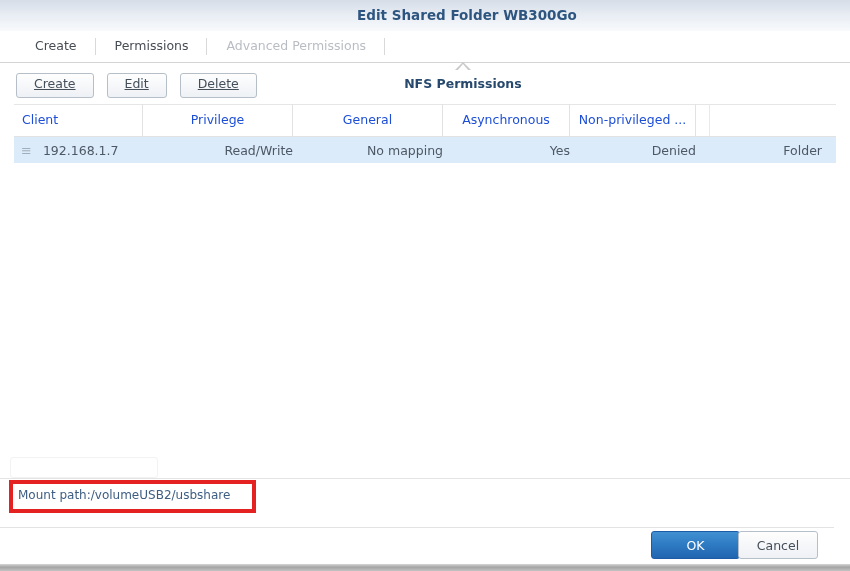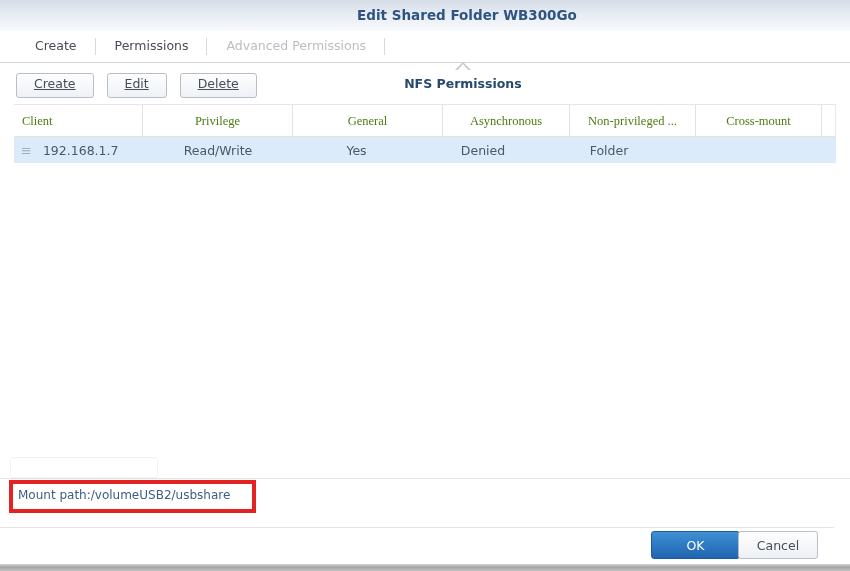--- a/index.html
+++ b/index.html
@@ -25,26 +25,26 @@
   .tabs-underline { position:absolute; top:62px; left:0; width:850px; height:1px; background:#d4d4d4; z-index:1; }
 
   
   .toolbar { position:absolute; top:73px; left:16px; }
   .btn { display:inline-block; font-family:inherit; font-size:12.5px; color:#454f59;
          background:linear-gradient(180deg,#fefefe,#eef1f5); border:1px solid #b6bfc8;
          border-radius:3px; padding:2px 17px 6px 17px; margin-right:9px; cursor:pointer;text-decoration:underline; }
 
   
   .grid { position:absolute; top:104px; left:14px; width:822px; border-top:1px solid #e6e6e6; }
-  .thead { display:flex; height:32px; align-items:flex-start; border-bottom:1px solid #e2e2e2; color:#4d7c0f;font-family:Liberation Serif, serif; }
+  .thead { display:flex; height:32px; align-items:flex-end; border-bottom:1px solid #e2e2e2; color:#1d4ed8; }
   .th { border-right:1px solid #e2e2e2; height:32px; line-height:32px; text-align:center; overflow:hidden; white-space:nowrap; }
   .th.first { text-align:left; padding-left:8px; }
   .th.gutter { width:14px; border-right:1px solid #e9e9e9; }
   .trow { display:flex; height:26px; align-items:center; background:#dcebf9; color:#4d5866; }
-  .td { text-align:center; overflow:hidden; white-space:nowrap; }
+  .td { text-align:right; overflow:hidden; white-space:nowrap; }
   .td.first { text-align:left; padding-left:5px; display:flex; align-items:center; }
   .drag-icon { color:#a0aebc; font-size:13px; margin-right:11px; margin-left:2px; }
   .c0{width:129px;} .c1{width:150px;} .c2{width:150px;} .c3{width:127px;} .c4{width:126px;} .c5{width:126px;}
 
   
   .ghost-box { position:absolute; left:10px; top:457px; width:148px; height:21px;
                border:1px solid #f2f2f2; border-radius:3px; }
   .mid-divider { position:absolute; top:478px; left:0; width:850px; height:1px; background:#e4e4e4; }
   .mount-path { position:absolute; left:18px; top:488px; font-size:12px; color:#3e5d82; z-index:2; }
   .red-box { position:absolute; left:9px; top:480px; width:247px; height:33px;
@@ -93,29 +93,29 @@
   <button class="btn">Delete</button>
 </div>
 
 <div class="grid">
   <div class="thead">
     <div class="th first c0">Client</div>
     <div class="th c1">Privilege</div>
     <div class="th c2">General</div>
     <div class="th c3">Asynchronous</div>
     <div class="th c4">Non-privileged ...</div>
-    <div class="th c5">Cross-mount</div>
     <div class="th gutter"></div>
   </div>
   <div class="trow">
     <div class="td first c0">
       <span class="drag-icon">≡</span>
       <span>192.168.1.7</span>
     </div>
     <div class="td c1">Read/Write</div>
+    <div class="td c2">No mapping</div>
     <div class="td c3">Yes</div>
     <div class="td c4">Denied</div>
     <div class="td c5">Folder</div>
   </div>
 </div>
 
 <div class="ghost-box"></div>
 <div class="mid-divider"></div>
 <div class="red-box"></div>
 <div class="mount-path">Mount path:/volumeUSB2/usbshare</div>

